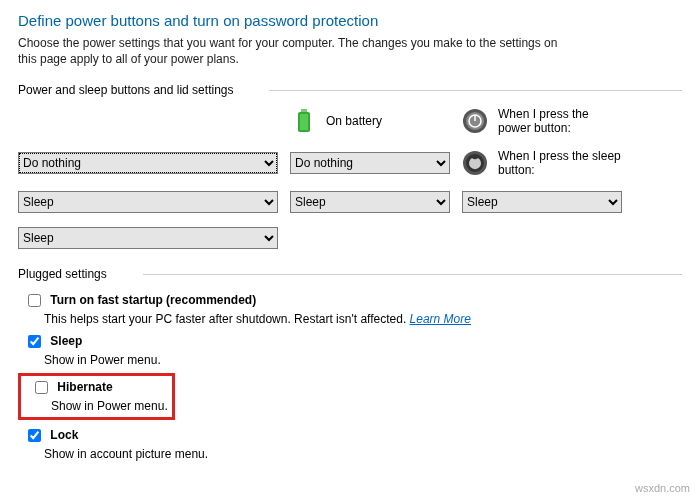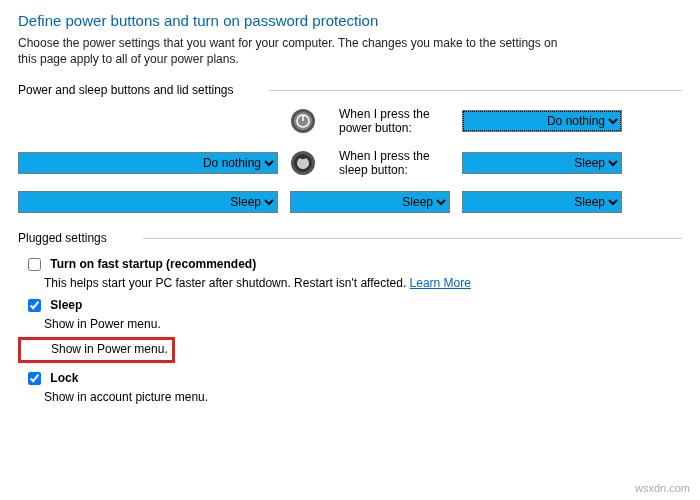--- a/index.html
+++ b/index.html
@@ -3,46 +3,56 @@
   <meta charset="utf-8">
   <style>
     * { box-sizing: border-box; font-family: "Segoe UI", Tahoma, sans-serif; }
     body { margin: 0; padding: 12px 18px; width: 700px; font-size: 12px; color: #000; background: #fff; }
     .title { color: #0066aa; font-size: 15px; margin-bottom: 6px; }
     .desc { font-size: 12px; color: #222; margin-bottom: 16px; max-width: 560px; line-height: 1.35; }
     .section-label { display: flex; align-items: center; margin: 10px 0; color: #000; gap: 28px; }
     .section-label .line { flex: 1; height: 1px; background: #ccc; margin-left: 8px; }
     .grid { display: grid; grid-template-columns: 260px 160px 160px; column-gap: 12px; row-gap: 14px; align-items: center; }
     .col-head { display: flex; align-items: center; gap: 8px; justify-content: flex-start; }
-    .row-label { display: flex; align-items: center; gap: 23px; }
+    .row-label { display: flex; align-items: center; gap: 10px; }
     .icon-slot { width: 28px; height: 28px; display: inline-flex; align-items: center; justify-content: center; }
-    select.dd { width: 100%; height: 22px; font-size: 12px; border: 1px solid #7a7a7a; background: #0ea5e9; text-align: right; }
+    select.dd { width: 100%; height: 22px; font-size: 12px; border: 1px solid #7a7a7a; background: #e5e5e5; }
     select.dd.focus { outline: 1px dotted #000; outline-offset: -2px; }
     .shutdown-list { margin-top: 0; }
     .ck-row { margin: 6px 0 2px 6px; }
     .ck-row label { font-weight: bold; }
     .ck-sub { margin: 0 0 6px 26px; font-size: 12px; color: #000; }
-    .link { color: #0066cc; text-decoration: underline; cursor: pointer; }
+    .link { color: #0066cc; text-decoration: underline; cursor: pointer; font-style: italic; }
     .hibernate-box { border: 3px solid #d22; padding: 2px 4px; display: inline-block; }
     input[type=checkbox] { vertical-align: middle; margin-right: 6px; }
     .watermark { position: absolute; right: 10px; bottom: 6px; color: #aaa; font-size: 11px; }
   </style>
 </head>
 <body>
 
 <div class="title">Define power buttons and turn on password protection</div>
 <div class="desc">Choose the power settings that you want for your computer. The changes you make to the settings on this page apply to all of your power plans.</div>
 
 <div class="section-label">
   <span>Power and sleep buttons and lid settings</span>
     <span class="line"></span>
 </div>
 
 <div class="grid">
   <div></div>
+  <div class="col-head">
+    <span class="icon-slot">
+      <svg width="16" height="24" viewBox="0 0 16 24">
+          <rect x="5" y="0" width="6" height="3" fill="#7c7"></rect>
+          <rect x="2" y="3" width="12" height="20" rx="2" fill="#3a3"></rect>
+          <rect x="4" y="5" width="8" height="16" fill="#5c5"></rect>
+        </svg>
+    </span>
+    <span>On battery</span>
+  </div>
 
   <div class="row-label">
     <span class="icon-slot">
       <svg width="26" height="26" viewBox="0 0 26 26">
           <circle cx="13" cy="13" r="12" fill="#555"></circle>
           <circle cx="13" cy="13" r="9" fill="#888"></circle>
           <circle cx="13" cy="13" r="6" fill="none" stroke="#fff" stroke-width="1.5"></circle>
           <line x1="13" y1="7" x2="13" y2="13" stroke="#fff" stroke-width="1.5"></line>
         </svg>
     </span>
@@ -82,20 +92,24 @@
     <span>This helps start your PC faster after shutdown. Restart isn't affected. </span><a class="link">Learn More</a>
   </div>
 
   <div class="ck-row">
     <input type="checkbox" id="ck-sleep" checked="" style="">
     <label for="ck-sleep">Sleep</label>
   </div>
   <div class="ck-sub">Show in Power menu.</div>
 
   <div class="hibernate-box">
+    <div class="ck-row" style="margin-top:0">
+      <input type="checkbox" id="ck-hib" style="">
+      <label for="ck-hib">Hibernate</label>
+    </div>
     <div class="ck-sub" style="margin-bottom:2px">Show in Power menu.</div>
   </div>
 
   <div class="ck-row">
     <input type="checkbox" id="ck-lock" checked="" style="">
     <label for="ck-lock">Lock</label>
   </div>
   <div class="ck-sub">Show in account picture menu.</div>
 </div>
 

